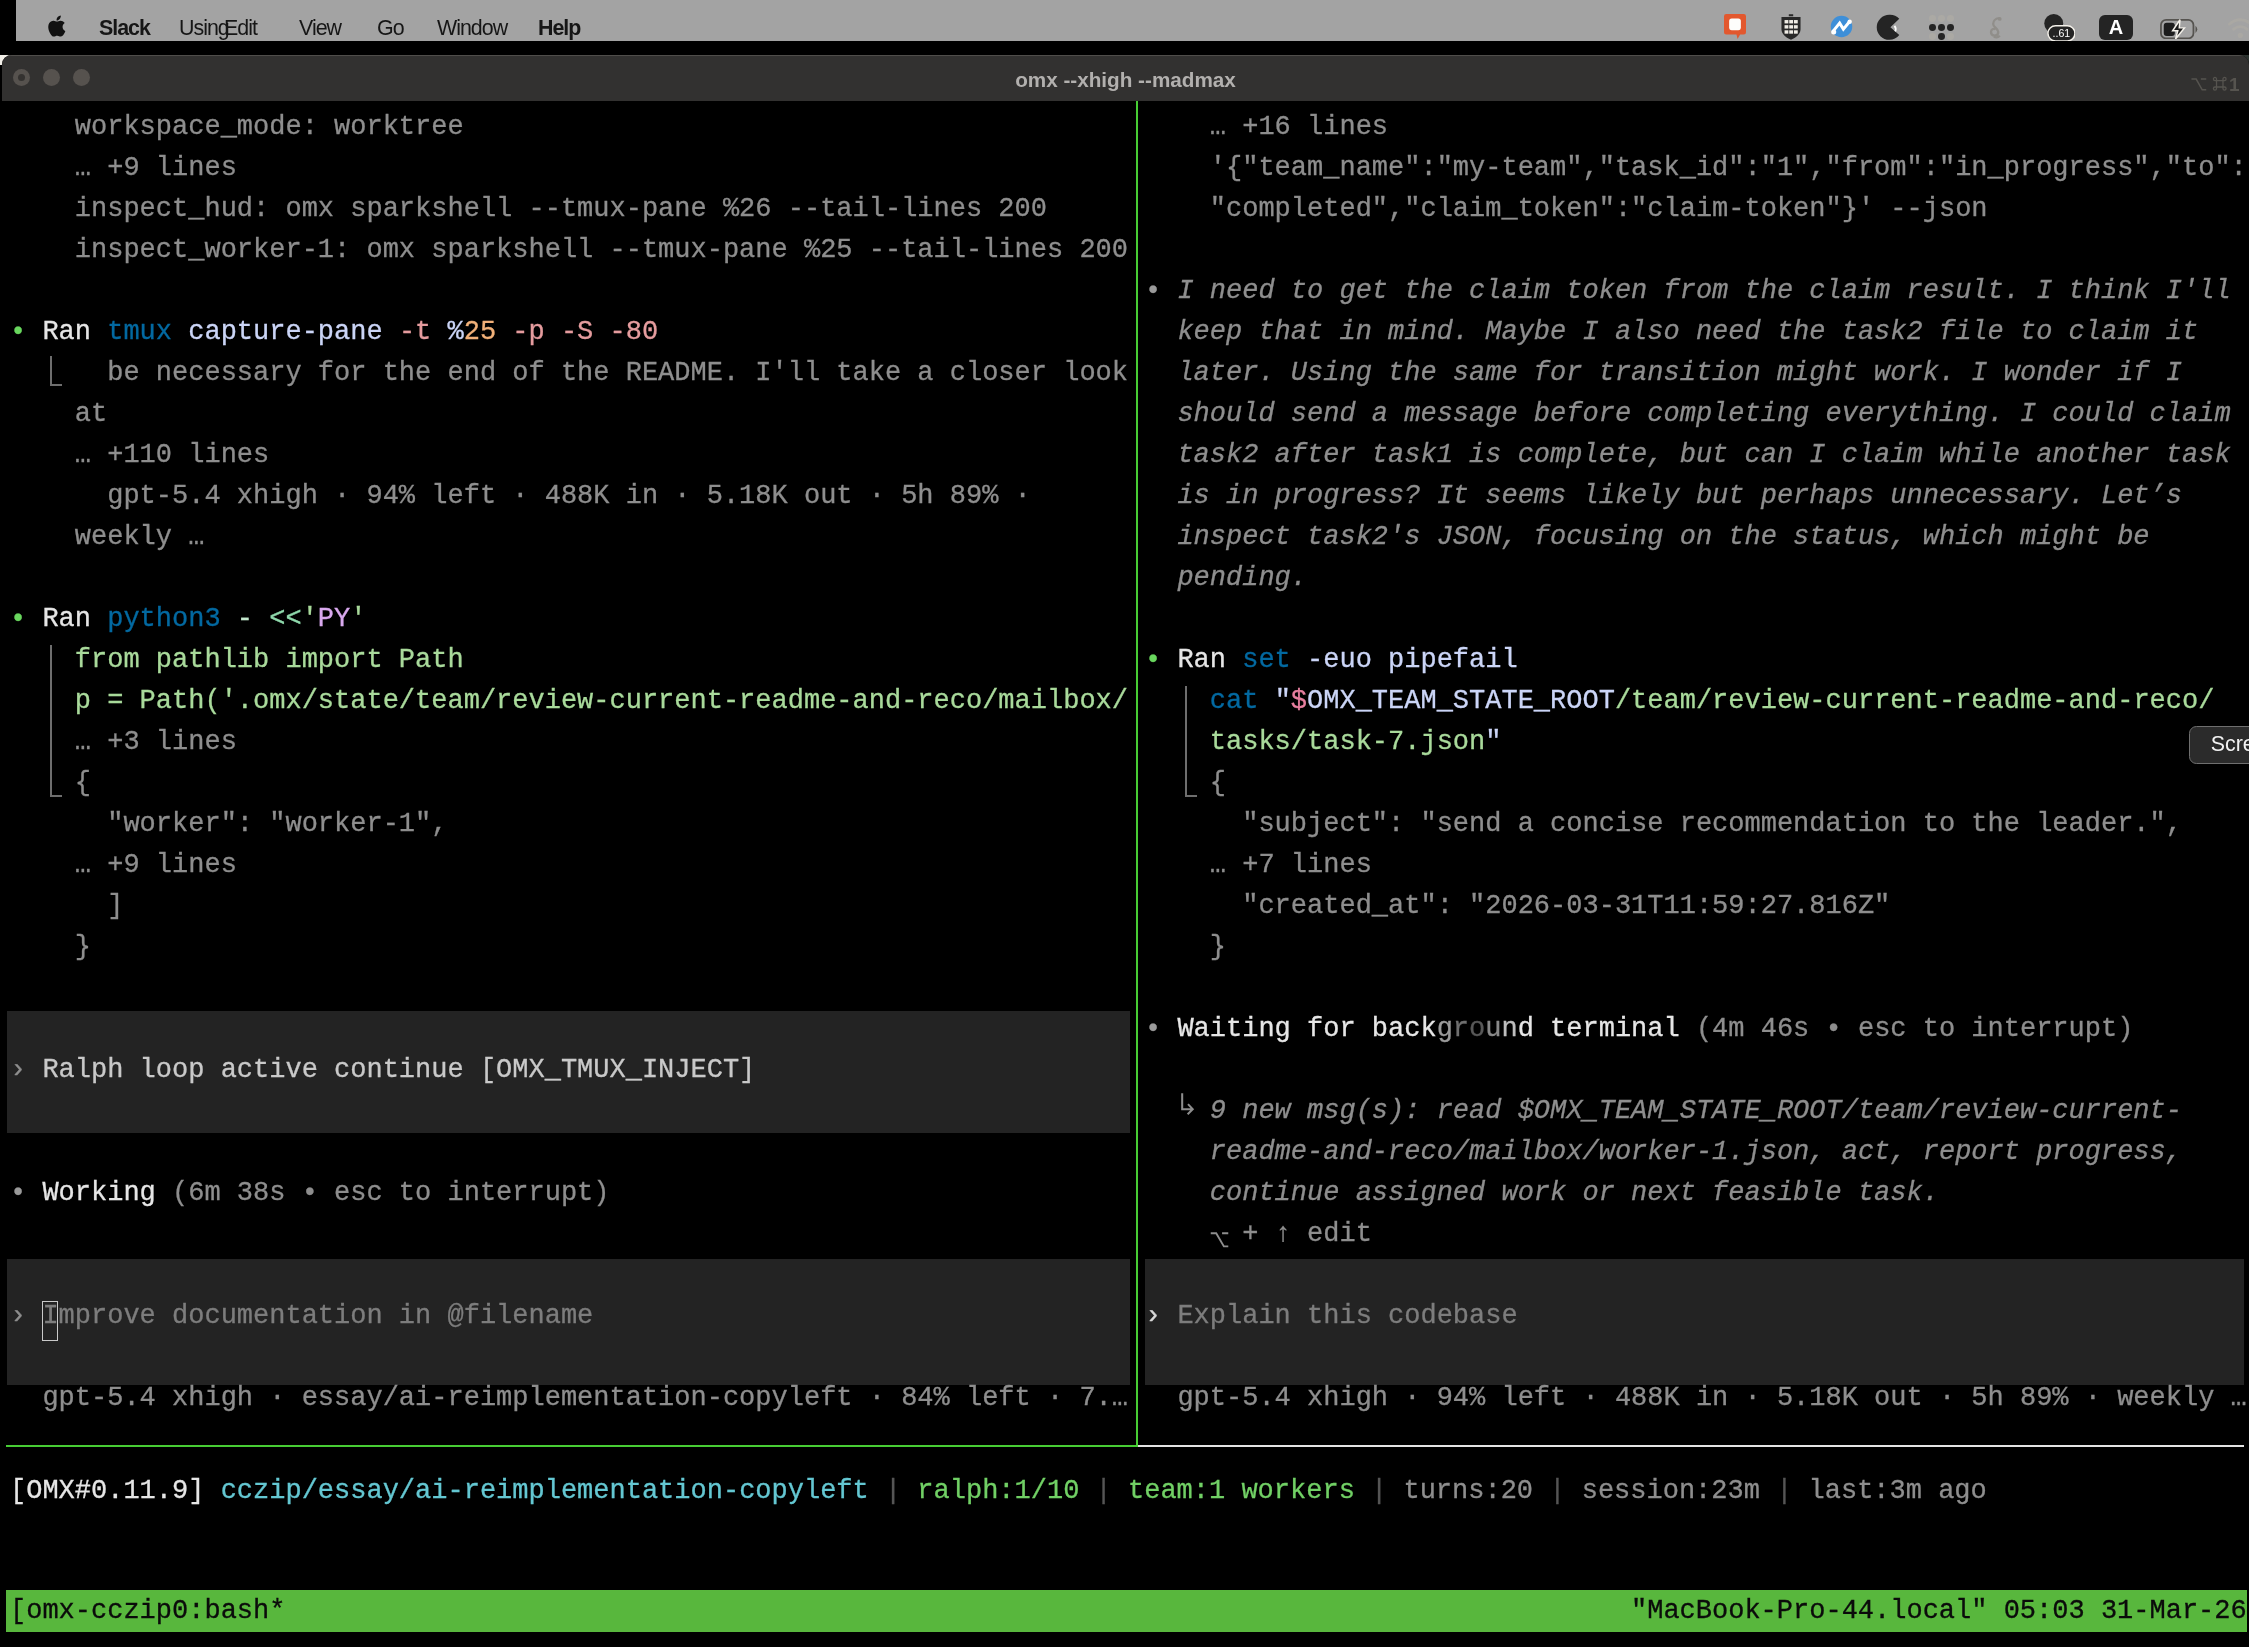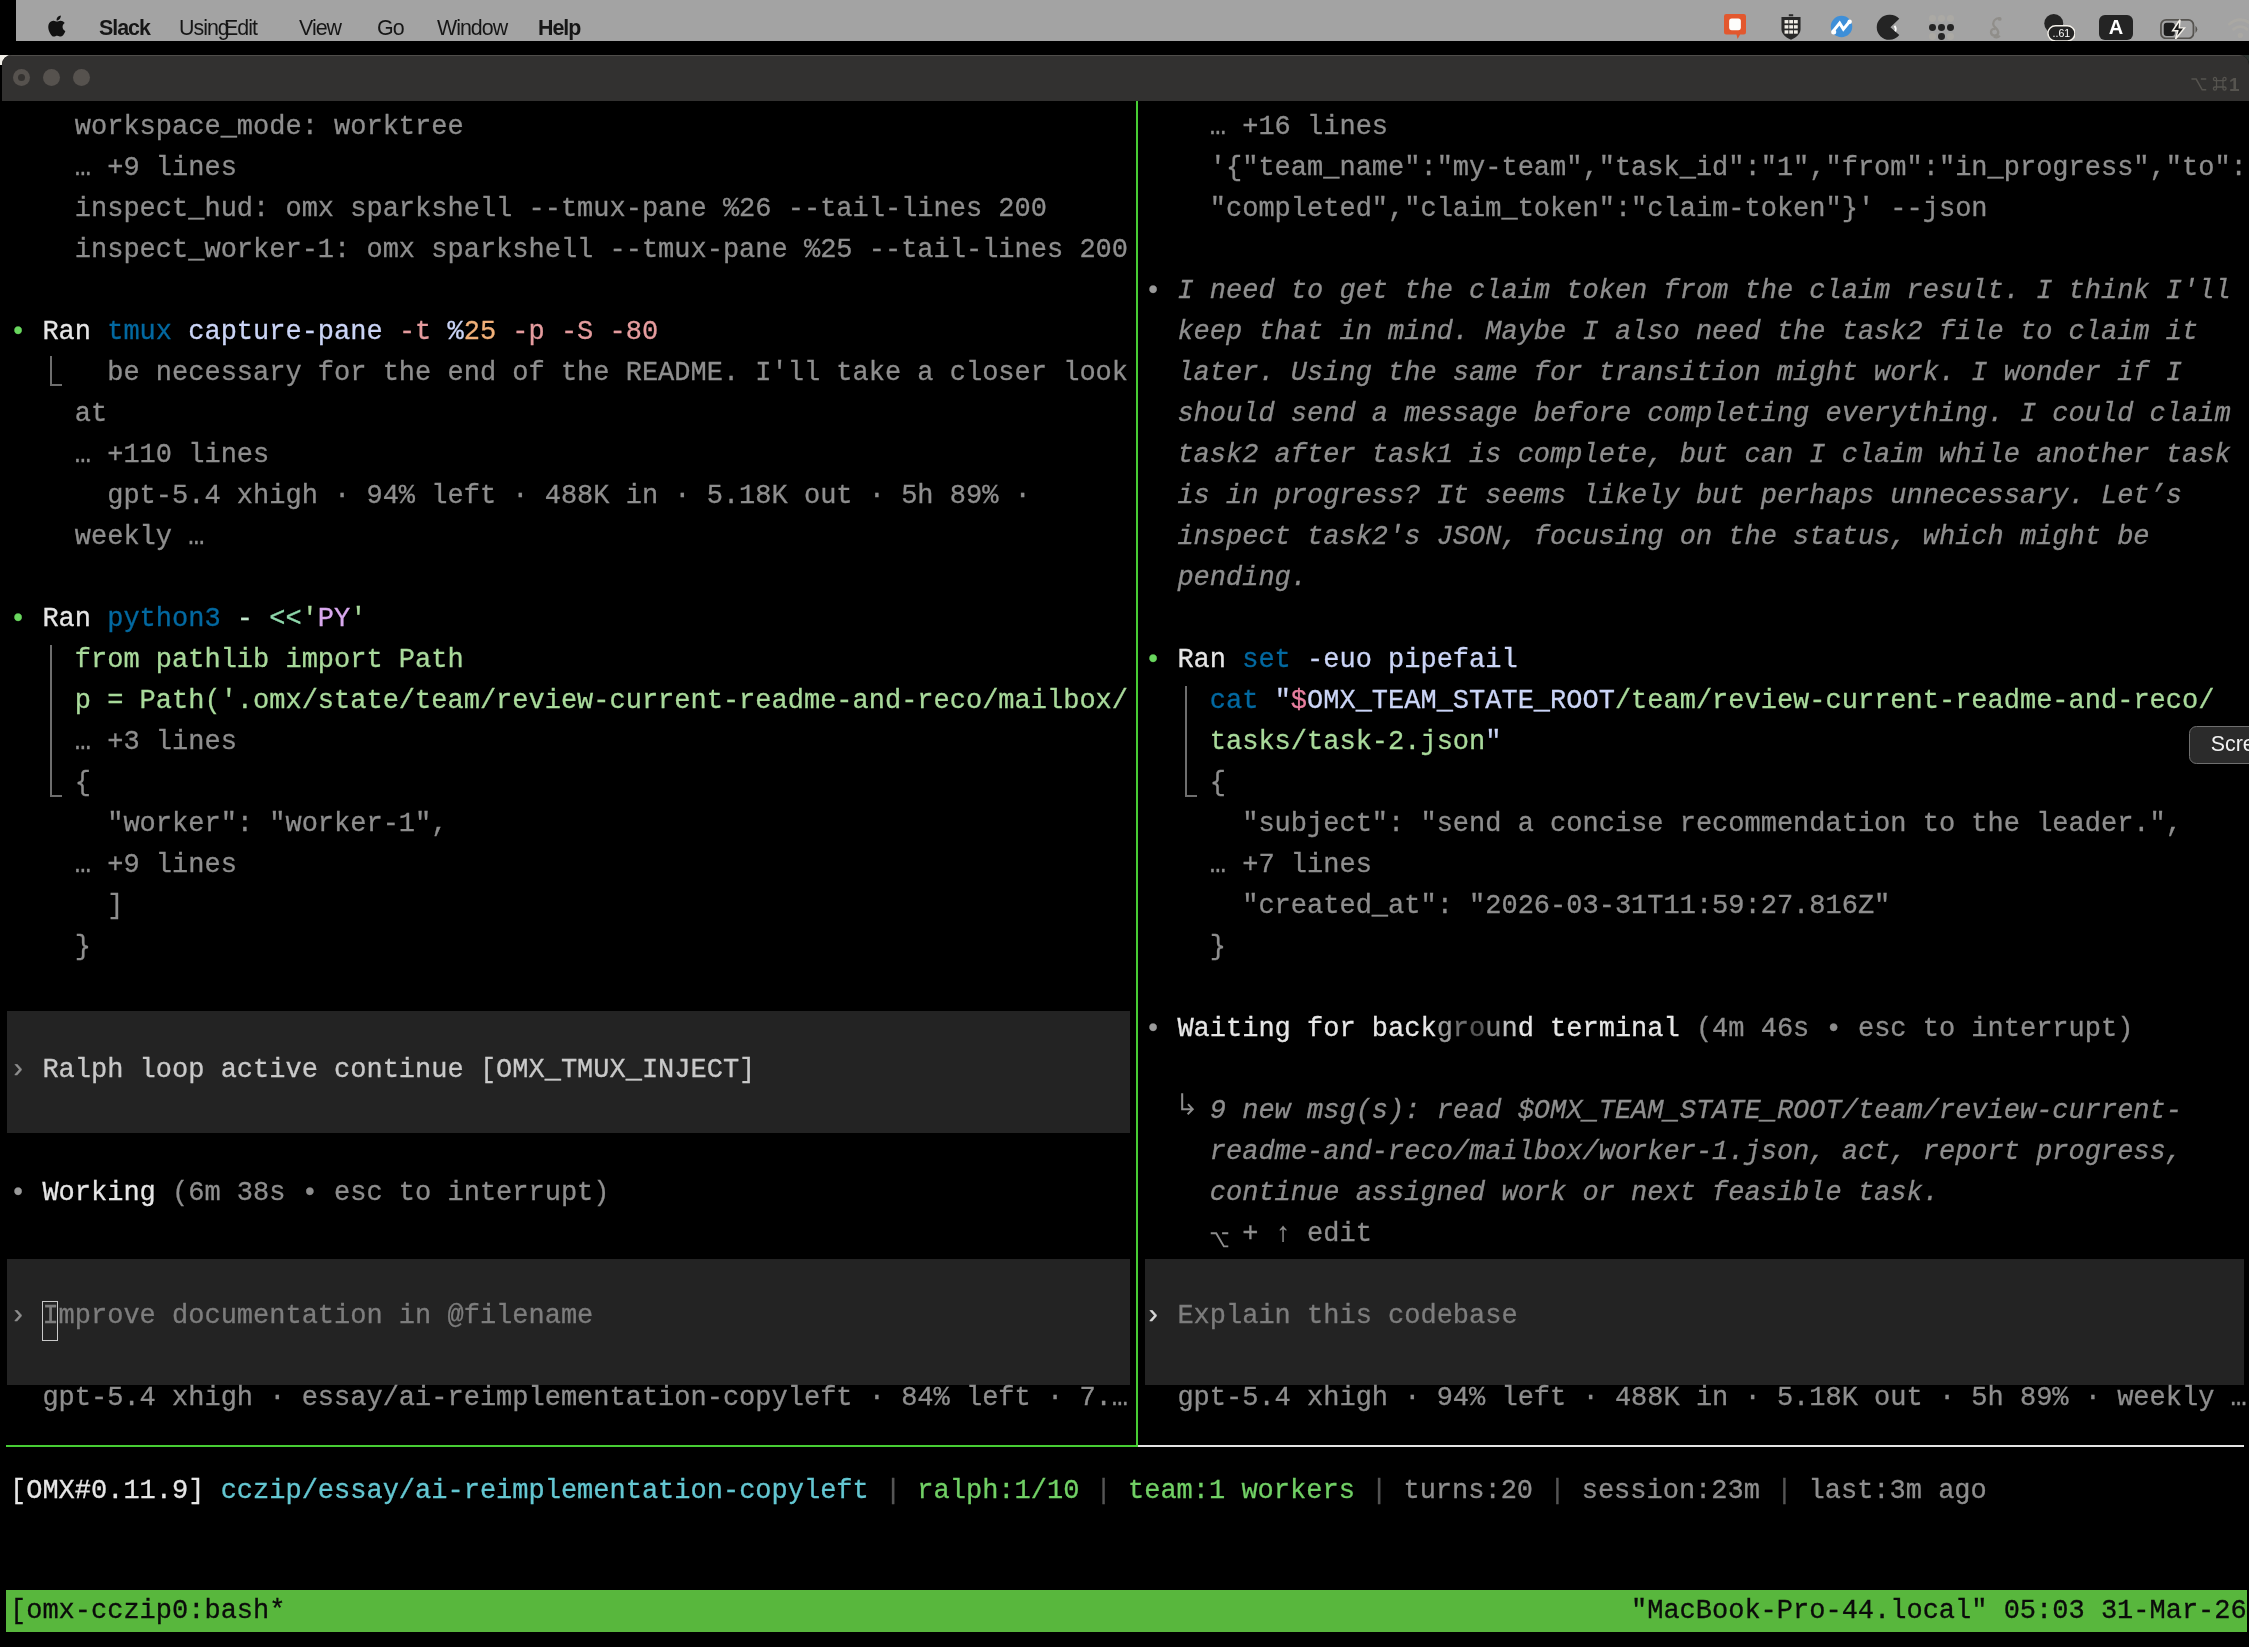--- a/index.html
+++ b/index.html
@@ -114,20 +114,21 @@
     </svg>
 </div>
 <div class="abs" style="left:0;top:55px;width:11.8px;height:10.3px;background:#f2efe8;z-index:0"></div>
 <div class="abs" style="left:2238px;top:55px;width:11.8px;height:11.8px;background:#2a322e;z-index:0"></div>
 <div id="win" class="abs">
 <div id="titlebar">
 <div class="tl" style="left:11px"></div>
 <div class="tl" style="left:41px"></div>
 <div class="tl" style="left:71px"></div>
 <div class="abs" style="left:16px;top:17.7px;width:7.4px;height:7.4px;border-radius:50%;background:#343230"></div>
+<div id="title">omx --xhigh --madmax</div>
 <svg class="abs" style="right:41px;top:21.4px" width="17.7" height="14.8" viewBox="0 0 24 22">
         <path stroke="#56544f" stroke-width="2.2" fill="none" d="M1 3h7l9 16h6M15 3h8"></path>
       </svg>
 <svg class="abs" style="right:21.4px;top:20px" width="15.5" height="15.5" viewBox="0 0 24 24">
         <path stroke="#56544f" stroke-width="2" fill="none" d="M7 7h10v10H7zM7 7H4.6A2.4 2.4 0 1 1 7 4.6V7zm10 0h2.4A2.4 2.4 0 1 0 17 4.6V7zM7 17H4.6A2.4 2.4 0 1 0 7 19.4V17zm10 0h2.4a2.4 2.4 0 1 1-2.4 2.4V17z"></path>
       </svg>
 <div class="abs" style="right:8.9px;top:17.7px;color:#56544f;font-size:19px;font-weight:bold;will-change:transform">1</div>
 </div>
 </div>
 <div class="band" style="left:7.4px;top:1011px;width:1123px;height:122px"></div>
@@ -176,21 +177,21 @@
   <span class="gi">keep that in mind. Maybe I also need the task2 file to claim it</span>
   <span class="gi">later. Using the same for transition might work. I wonder if I</span>
   <span class="gi">should send a message before completing everything. I could claim</span>
   <span class="gi">task2 after task1 is complete, but can I claim while another task</span>
   <span class="gi">is in progress? It seems likely but perhaps unnecessary. Let’s</span>
   <span class="gi">inspect task2's JSON, focusing on the status, which might be</span>
   <span class="gi">pending.</span>
 
 <span class="bull">•</span> <span class="wb">Ran</span> <span class="blue">set</span> <span class="lav">-euo pipefail</span>
     <span class="blue">cat</span> <span class="lav">"</span><span class="pink">$</span><span class="lav">OMX_TEAM_STATE_ROOT</span><span class="grn">/team/review-current-readme-and-reco/</span>
-    <span class="grn">tasks/task-2.json</span><span class="lav">"</span>
+    <span class="grn">tasks/task-7.json</span><span class="lav">"</span>
     <span class="g">{</span>
       <span class="g">"subject": "send a concise recommendation to the leader.",</span>
     <span class="g">… +7 lines</span>
       <span class="g">"created_at": "2026-03-31T11:59:27.816Z"</span>
     <span class="g">}</span>
 
 <span class="gbull">•</span> <span class="wb">Waiting for back</span><span class="wb" style="color:#9b9b9b">g</span><span class="wb" style="color:#6f6f6f">r</span><span class="wb" style="color:#585858">o</span><span class="wb" style="color:#8a8a8a">u</span><span class="wb" style="color:#bdbdbd">n</span><span class="wb">d terminal</span> <span class="g">(4m 46s • esc to interrupt)</span>
 
     <span class="gi">9 new msg(s): read $OMX_TEAM_STATE_ROOT/team/review-current-</span>
     <span class="gi">readme-and-reco/mailbox/worker-1.json, act, report progress,</span>

